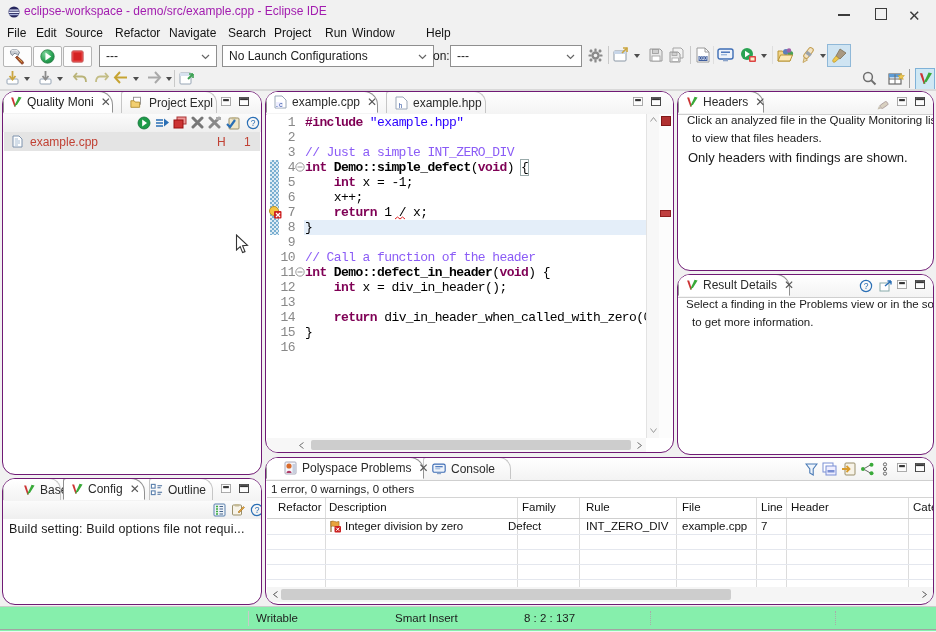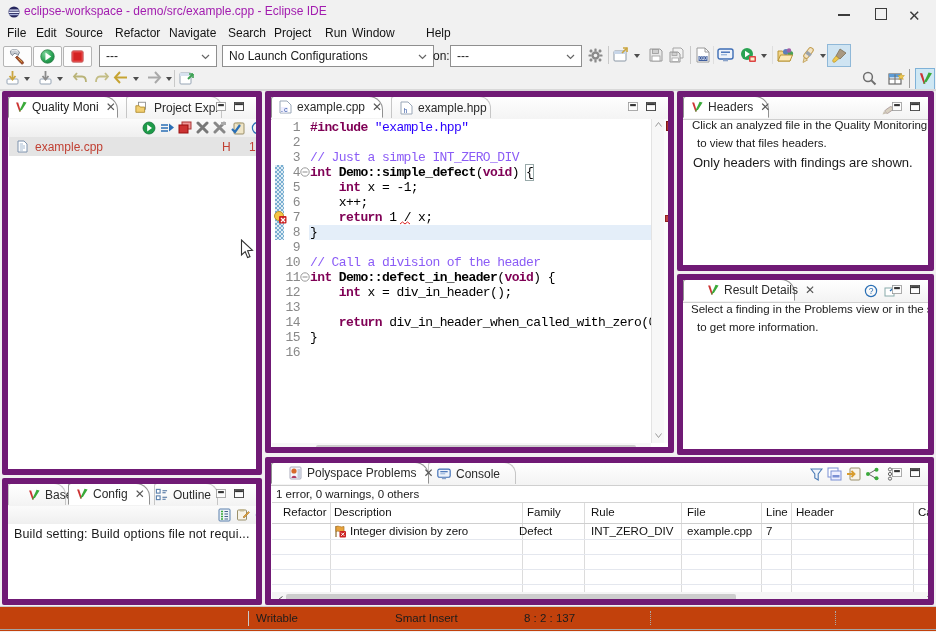--- a/index.html
+++ b/index.html
@@ -1,18 +1,18 @@
 <!DOCTYPE html>
 <html><head>
 <meta charset="utf-8">
 <style>
 html,body{margin:0;padding:0}
 body{width:936px;height:632px;position:relative;overflow:hidden;background:#f1f1f1;font-family:"Liberation Sans",sans-serif;-webkit-font-smoothing:antialiased}
 .ab{position:absolute;white-space:nowrap}
-.panel{position:absolute;background:#fff;border:6px solid #701a75;border-radius:2px;box-sizing:border-box;overflow:hidden}
+.panel{position:absolute;background:#fff;border:1px solid #701a75;border-radius:13px;box-sizing:border-box;overflow:hidden}
 .tabstrip{position:absolute;left:0;right:0;top:0;height:22px;background:linear-gradient(#ffffff,#f3f3f3);border-bottom:1px solid #cfcfcf;border-radius:2px 2px 0 0}
 .tab{position:absolute;top:-1px;height:22px;border:1px solid #c6c6c6;border-bottom:none;border-radius:3px 12px 0 0;display:flex;align-items:center;gap:5px;font-size:12px;color:#2b2b2b;padding:0 8px;box-sizing:border-box;white-space:nowrap}
 .tab.act{background:#fff;border:1px solid #919191;border-bottom:1px solid #fff;border-radius:3px 14px 0 0;z-index:3}
 .tab .x{color:#555;font-size:12px;margin-left:2px}
 .minmax{position:absolute;top:5px;display:flex;gap:8px;z-index:4}
 .mm{width:10px;height:9px;position:relative}
 .sep{position:absolute;width:1px;background:#b9b9b9}
 .combo{position:absolute;height:22px;background:#fff;border:1px solid #8f8f8f;box-sizing:border-box;font-size:12px;color:#1a1a1a;display:flex;align-items:center;padding-left:6px}
 pre{margin:0;font-family:"Liberation Mono",monospace;white-space:pre !important}
 .k{color:#7f0055;font-weight:bold}
@@ -447,21 +447,21 @@
 
     <pre class="ab" style="left:38px;top:1px;font-size:13px;letter-spacing:-0.6px;line-height:15px;color:#000"><span class="k">#include</span> <span class="s">"example.hpp"</span>
 
 <span class="c">// Just a simple INT_ZERO_DIV</span>
 <span class="k">int</span> <b>Demo::simple_defect</b>(<span class="k">void</span>) <span style="outline:1px solid #9aa">{</span>
     <span class="k">int</span> x = -1;
     x++;
     <span class="k">return</span> 1 / x;
 }
 
-<span class="c">// Call a division of the header</span>
+<span class="c">// Call a function of the header</span>
 <span class="k">int</span> <b>Demo::defect_in_header</b>(<span class="k">void</span>) {
     <span class="k">int</span> x = div_in_header();
 
     <span class="k">return</span> div_in_header_when_called_with_zero(0);
 }
 </pre>
 
     <svg class="ab" style="left:128px;top:102px" width="10" height="4" viewBox="0 0 10 4">
         <path d="M0 3 L2.5 1 L5 3 L7.5 1 L10 3" fill="none" stroke="#d22" stroke-width="1"></path>
       </svg>
@@ -517,21 +517,21 @@
         <rect x="1.2" y="1.4" width="9.6" height="2.4" fill="#333"></rect>
       </svg>
   </div>
   <div class="ab" style="left:9px;top:22px;font-size:11.5px;color:#1a1a1a">Click an analyzed file in the Quality Monitoring lis</div>
   <div class="ab" style="left:14px;top:40px;font-size:11.5px;color:#1a1a1a">to view that files headers.</div>
   <div class="ab" style="left:10px;top:58px;font-size:13px;color:#1a1a1a">Only headers with findings are shown.</div>
 </div>
 
 <div class="panel" style="left:677px;top:274px;width:257px;height:181px">
   <div class="tabstrip"></div>
-  <div class="tab act" style="left:0px;width:112px;padding:0 22px">
+  <div class="tab act" style="left:0px;width:112px;padding:0 6px">
     <svg width="13" height="12" viewBox="0 0 15 15" style="flex:none">
       <path d="M2 2 L6 13 L8 13 L4.6 2 Z" fill="#cc3333"></path>
       <path d="M13.5 2.5 L7 13 L5.6 13 L11 2 Z" fill="#3aaa3a"></path>
       <path d="M11 2 L13.5 2.5 L8.2 11" fill="none" stroke="#3aaa3a" stroke-width="2"></path>
     </svg>
     <span>Result Details</span>
       <span class="x">✕</span>
   </div>
   <svg class="ab" style="left:181px;top:4px;z-index:4" width="14" height="14" viewBox="0 0 14 14">
     <circle cx="7" cy="7" r="5.6" fill="none" stroke="#2a6fb5" stroke-width="1.2"></circle>
@@ -635,21 +635,21 @@
     </div>
 
     <div class="ab" style="left:0;top:21px;width:666px;height:15px;font-size:11.5px;color:#111">
       <svg class="ab" style="left:62px;top:1px" width="12" height="13" viewBox="0 0 12 13">
         <path d="M2 1 L2 12" stroke="#8a6a2a" stroke-width="1.2"></path>
         <path d="M2 1.5 C5 0 6 3 10 1.5 L10 6.5 C6 8 5 5 2 6.5 Z" fill="#e8a33c" stroke="#a8742a" stroke-width="0.7"></path>
         <rect x="5.5" y="6" width="6.5" height="6.5" rx="1" fill="#cc2222"></rect>
         <path d="M7.2 7.7 L10.3 10.8 M10.3 7.7 L7.2 10.8" stroke="#fff" stroke-width="1"></path>
       </svg>
       <span class="ab" style="left:78px;top:1px">Integer division by zero</span>
-      <span class="ab" style="left:247px;top:1px">Defect</span>
+      <span class="ab" style="left:241px;top:1px">Defect</span>
       <span class="ab" style="left:319px;top:1px">INT_ZERO_DIV</span>
       <span class="ab" style="left:415px;top:1px">example.cpp</span>
       <span class="ab" style="left:494px;top:1px">7</span>
     </div>
 
     <div class="ab" style="left:0;top:36px;width:666px;height:1px;background:#e4e7ee"></div>
     <div class="ab" style="left:0;top:51px;width:666px;height:1px;background:#e4e7ee"></div>
     <div class="ab" style="left:0;top:66px;width:666px;height:1px;background:#e4e7ee"></div>
     <div class="ab" style="left:0;top:81px;width:666px;height:1px;background:#e4e7ee"></div>
   </div>
@@ -658,21 +658,21 @@
     <svg class="ab" style="left:6px;top:4px" width="5" height="7" viewBox="0 0 5 7">
         <path d="M4.5 0.5 L0.5 3.5 L4.5 6.5" fill="none" stroke="#555"></path>
       </svg>
     <svg class="ab" style="left:655px;top:4px" width="5" height="7" viewBox="0 0 5 7">
         <path d="M0.5 0.5 L4.5 3.5 L0.5 6.5" fill="none" stroke="#555"></path>
       </svg>
     <div class="ab" style="left:14px;top:2px;width:450px;height:11px;background:#cdcdcd;border-radius:2px"></div>
   </div>
 </div>
 
-<div class="ab" style="left:0;top:606px;width:936px;height:24px;background:#c2410c;border-top:1px solid #cccccc;font-size:11.5px;color:#1c1c1c">
+<div class="ab" style="left:0;top:606px;width:936px;height:24px;background:#86efac;border-top:1px solid #cccccc;font-size:11.5px;color:#1c1c1c">
   <div class="ab" style="left:248px;top:4px;width:1px;height:15px;background:#c9c9c9"></div>
   <span class="ab" style="left:256px;top:5px">Writable</span>
   <span class="ab" style="left:395px;top:5px">Smart Insert</span>
   <span class="ab" style="left:524px;top:5px">8 : 2 : 137</span>
   <div class="ab" style="left:650px;top:4px;width:1px;height:14px;border-left:1px dotted #aaa"></div>
   <div class="ab" style="left:835px;top:4px;width:1px;height:14px;border-left:1px dotted #aaa"></div>
 </div>
 <div class="ab" style="left:0;top:629px;width:936px;height:1px;background:#a3a3a3"></div>
 
 </body></html>

